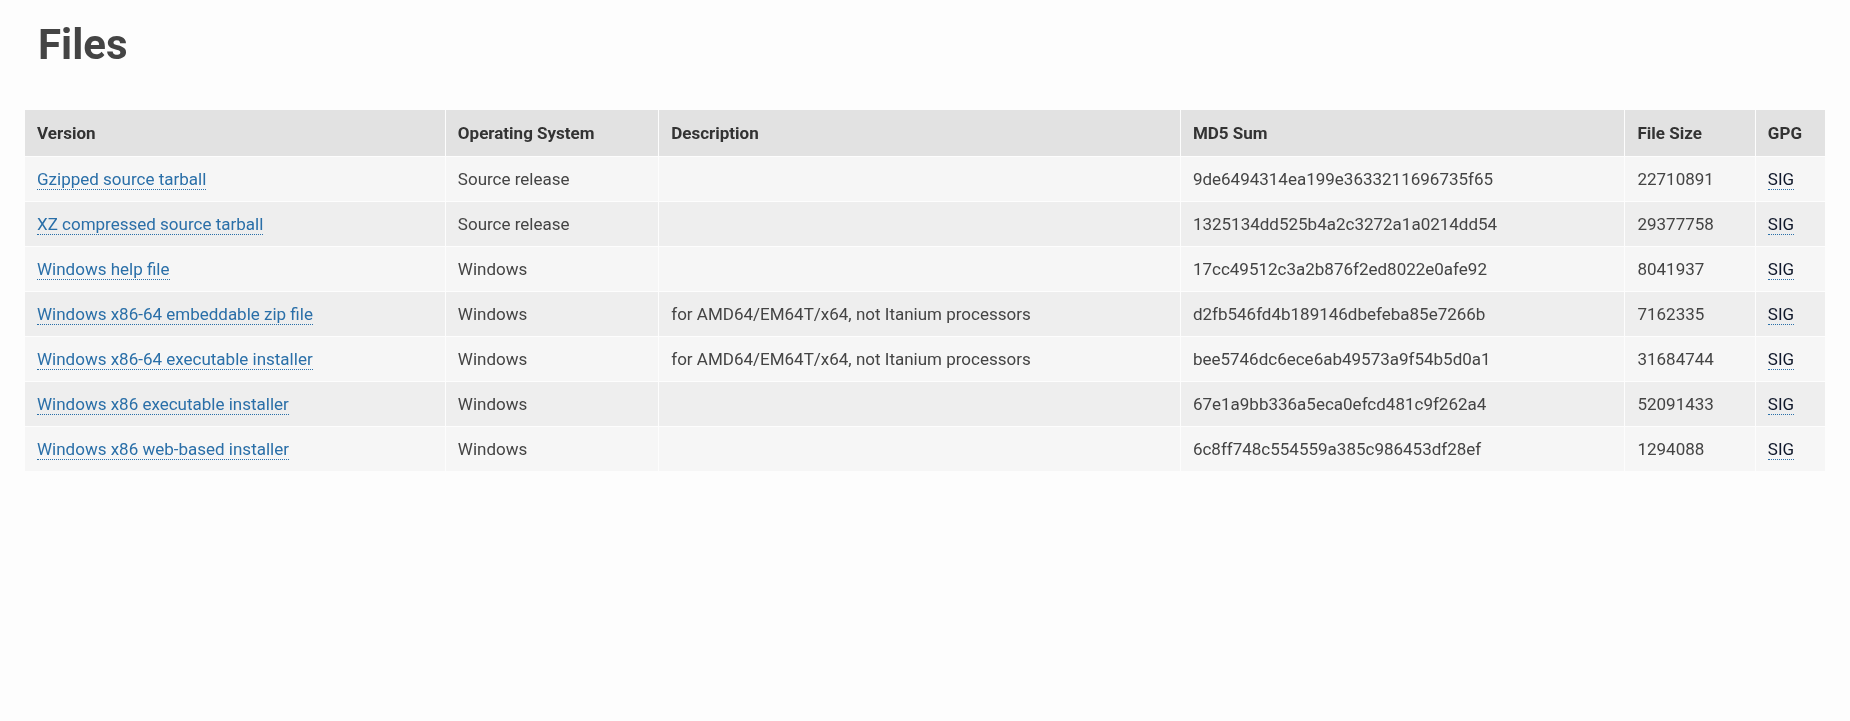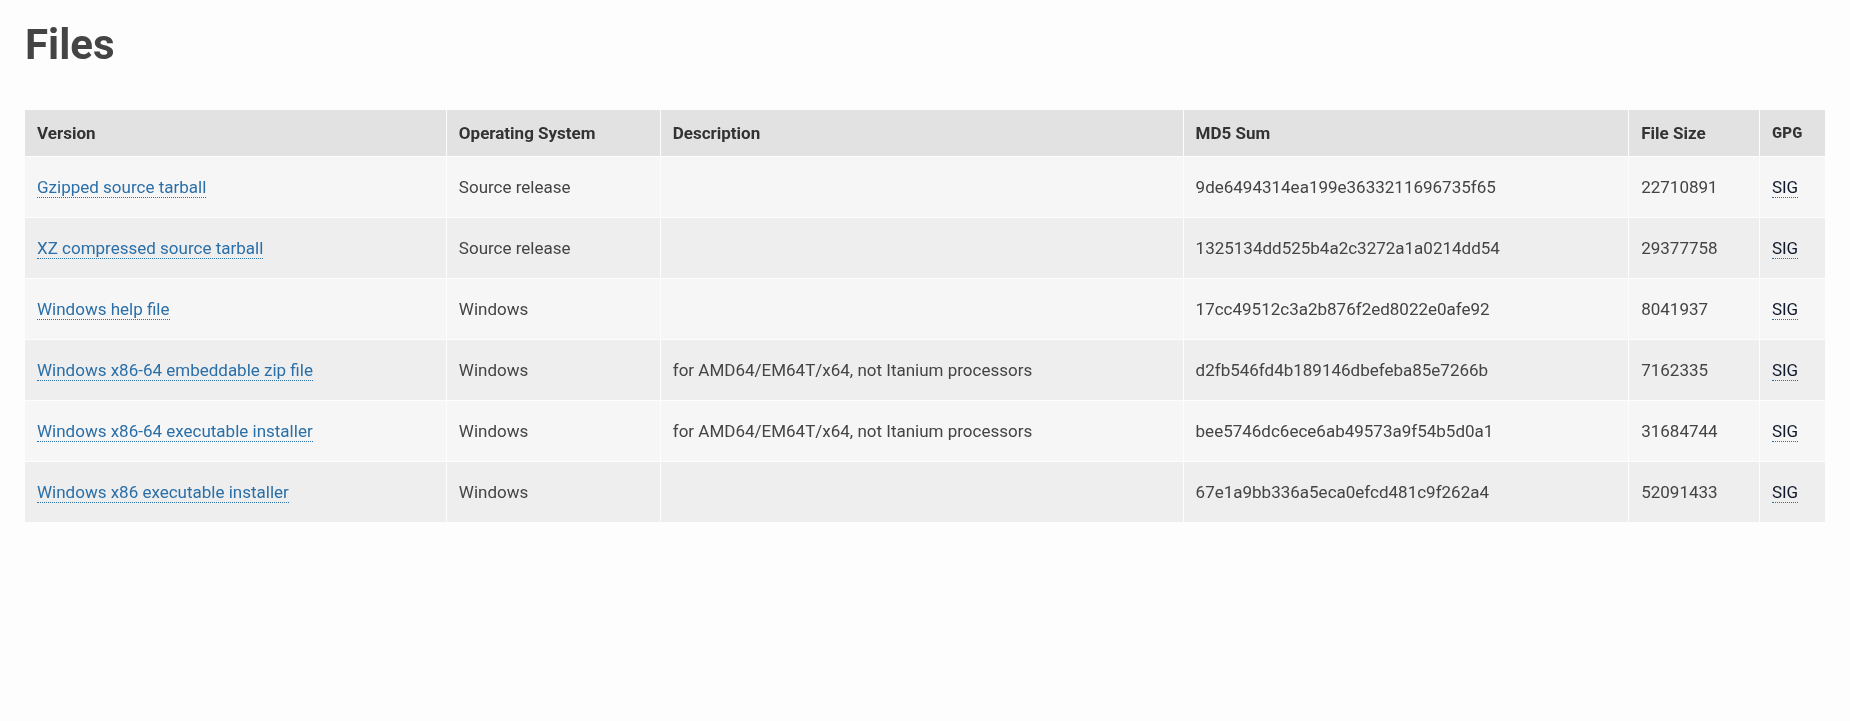--- a/index.html
+++ b/index.html
@@ -10,37 +10,37 @@
     body {
       font-family: -apple-system, BlinkMacSystemFont, "Segoe UI", Roboto, "Helvetica Neue", Arial, sans-serif;
       background: #fdfdfd;
       color: #444;
       padding: 0 24px;
     }
     h1 {
       font-size: 42px;
       font-weight: 700;
       color: #444;
-      margin: 20px 0 40px 1px;
+      margin: 20px 0 40px 14px;
     }
     table {
       width: 100%;
       border-collapse: collapse;
       font-size: 17px;
     }
     thead th {
       background: #e2e2e2;
       color: #333;
       font-weight: 700;
       text-align: left;
       padding: 13px 12px;
       border: 1px solid #fdfdfd;
     }
     tbody td {
-      padding: 20px 12px;
+      padding: 12px 12px;
       border: 1px solid #fdfdfd;
       color: #444;
     }
     tbody tr:nth-child(odd) td {
       background: #f6f6f6;
     }
     tbody tr:nth-child(even) td {
       background: #eeeeee;
     }
     a.version-link {
@@ -51,21 +51,21 @@
     a.sig-link {
       color: #0f172a;
       text-decoration: none;
       border-bottom: 1px dotted #2a6fa8;
     }
     .col-version { width: 355px; margin-top: 36px; }
     .col-os { width: 180px; }
     .col-desc { width: 440px; margin-top: 14px; }
     .col-md5 { width: 375px; }
     .col-size { width: 110px; }
-    .col-gpg { width: 50px; font-family: Liberation Mono, monospace; }
+    .col-gpg { width: 50px; }
   </style>
 </head>
 <body>
 
 <h1>Files</h1>
 
 <table>
   <thead>
     <tr>
       <th class="col-version">Version</th>
@@ -118,14 +118,22 @@
         <td><a class="sig-link" href="#">SIG</a></td>
       </tr>
       <tr>
         <td><a class="version-link" href="#">Windows x86 executable installer</a></td>
         <td>Windows</td>
         <td></td>
         <td>67e1a9bb336a5eca0efcd481c9f262a4</td>
         <td>52091433</td>
         <td><a class="sig-link" href="#">SIG</a></td>
       </tr>
+      <tr>
+        <td><a class="version-link" href="#">Windows x86 web-based installer</a></td>
+        <td>Windows</td>
+        <td></td>
+        <td>6c8ff748c554559a385c986453df28ef</td>
+        <td>1294088</td>
+        <td><a class="sig-link" href="#">SIG</a></td>
+      </tr>
     </tbody>
 </table>
 
 </body></html>

